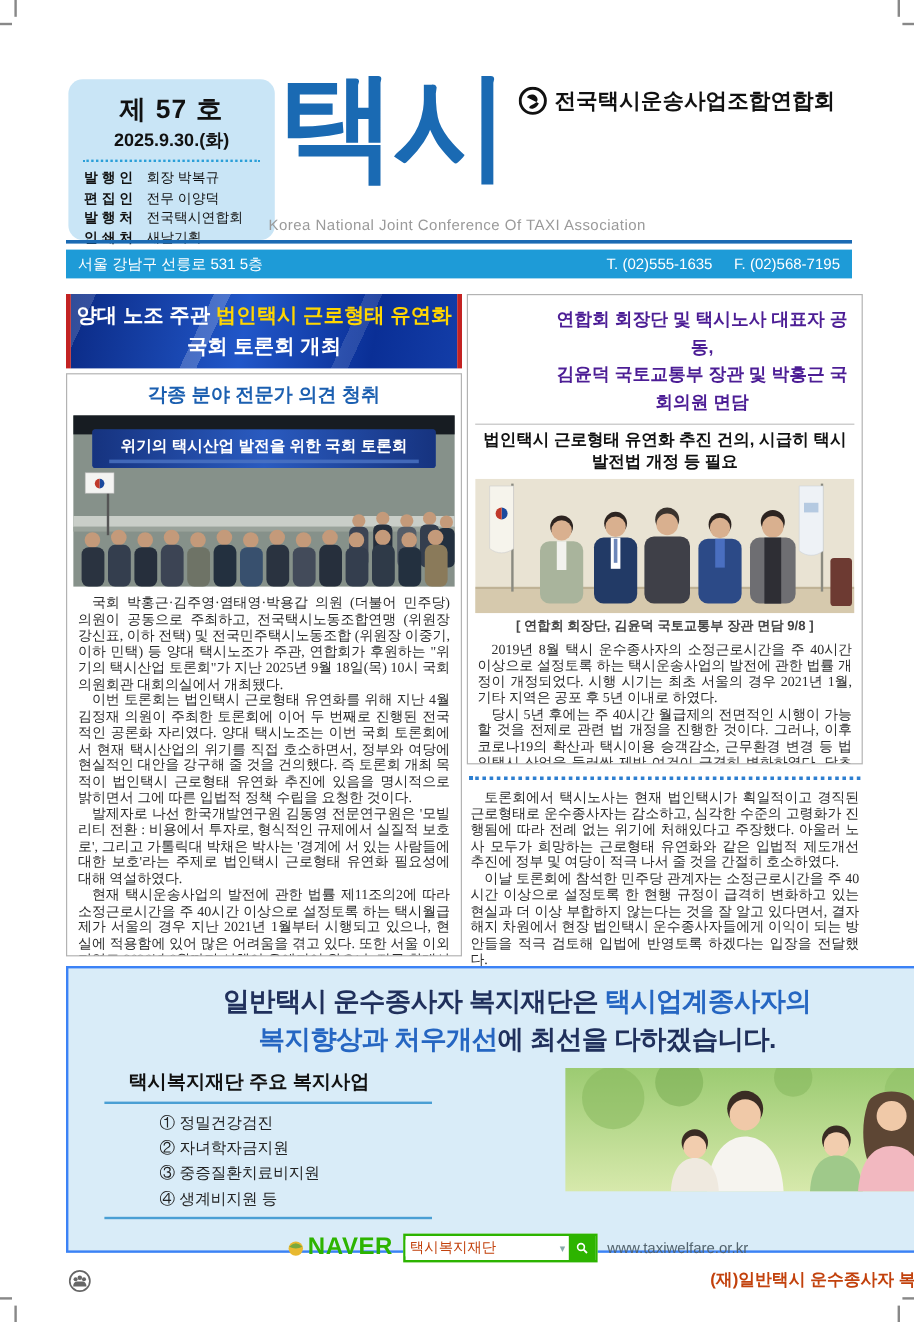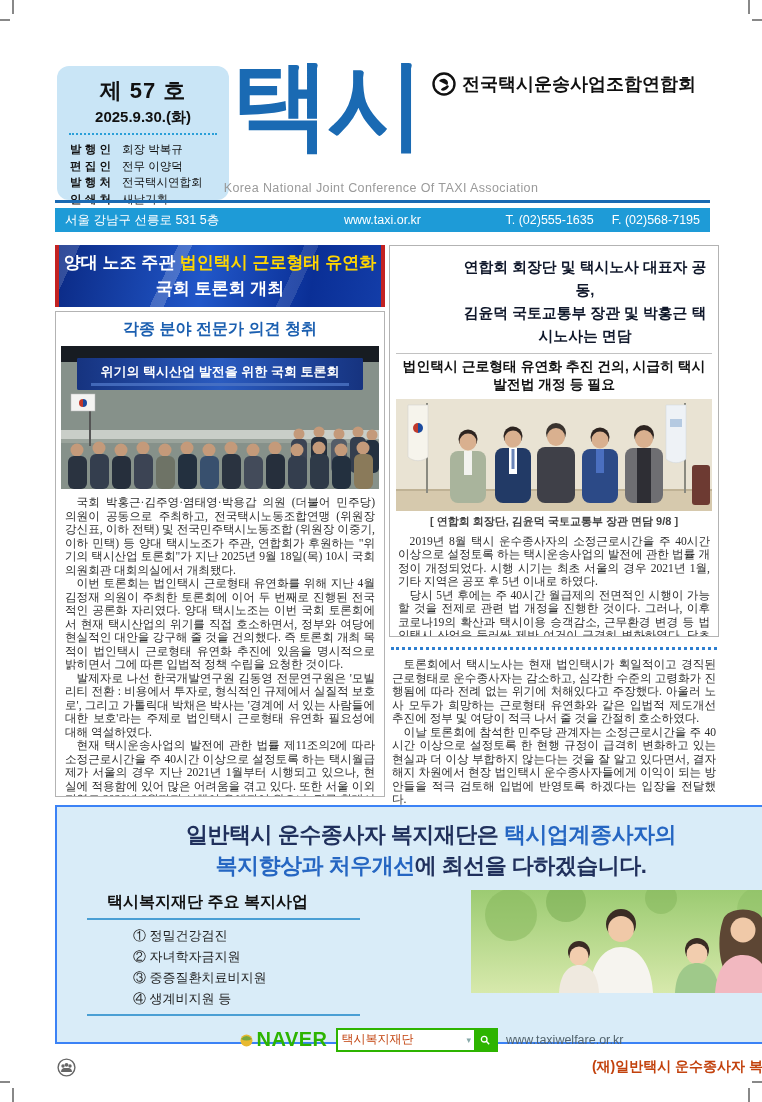--- a/index.html
+++ b/index.html
@@ -45,21 +45,21 @@
   .photo{display:block;margin:0 auto;}
   .body-text{font-family:"Liberation Serif",serif;font-size:11.6px;line-height:13.5px;color:#2c2c2c;
              text-align:justify;padding:7px 9px 0 9px;}
   .body-text p{margin:0;text-indent:1em;}
   .rbox{border:1px solid #b3b3b3;box-sizing:border-box;padding:6px 6px 4px 6px;height:392px;overflow:hidden;}
   .r-head{position:relative;min-height:58px;}
   .badge{position:absolute;left:2px;top:0px;width:54px;height:54px;border-radius:50%;
          background:#f3f5f7;border:2px solid #98a0a8;box-shadow:0 0 0 2px #d4d9de inset;
          display:flex;flex-direction:column;align-items:center;justify-content:center;
          font-size:10.5px;font-weight:800;color:#2b2b2b;line-height:1.3;}
-  .r-headline{margin-left:62px;text-align:center;color:#0f172a;font-weight:800;font-size:14.8px;line-height:1.55;padding-top:4px;}
+  .r-headline{margin-left:62px;text-align:center;color:#4c1d95;font-weight:800;font-size:14.8px;line-height:1.55;padding-top:4px;}
   .hr-line{border-top:1px solid #c2c2c2;margin:5px 0 4px 0;}
   .r-subhead{text-align:center;font-weight:800;font-size:13.8px;color:#111;margin:2px 0 5px 0;}
   .caption{text-align:center;font-size:11px;color:#444;margin:3px 0 2px 0;font-weight:600;}
   .dotted-sep{border-top:3px dotted #2e7fd0;margin:10px 2px 8px 2px;}
   
   .ad-box{position:absolute;left:55px;top:805px;width:752px;height:239px;background:#d9ecf8;
           border:2px solid #3b82f6;box-sizing:border-box;}
   .ad-title{margin-top:13px;text-align:center;font-size:22px;font-weight:900;line-height:1.4;letter-spacing:-0.5px;}
   .ad-title .dark{color:#20305c;}
   .ad-title .blue{color:#2566c2;}
@@ -122,21 +122,20 @@
       <circle cx="12" cy="12" r="10.5" fill="none" stroke="#111" stroke-width="2.4"></circle>
       <path d="M7 9 C10 5,16 7,16 11 C16 15,9 15,9 18 C12 20,16 17,17 14" fill="#111"></path>
     </svg>
     <span class="org-name">전국택시운송사업조합연합회</span>
   </div>
   <div class="eng-sub">Korea National Joint Conference Of TAXI Association</div>
   <div class="head-rule"></div>
 
   <div class="addr-bar">
     <span>서울 강남구 선릉로 531 5층</span>
-    <span class="addr-center">www.taxi.or.kr</span>
     <span class="addr-right">
       <span>T. (02)555-1635</span>
       <span>F. (02)568-7195</span>
     </span>
   </div>
 
   <div class="col-left">
     <div class="banner">
       <div><span>양대 노조 주관 </span><span class="hl">법인택시 근로형태 유연화</span></div>
       <div>국회 토론회 개최</div>
@@ -254,21 +253,21 @@
         <p>현재 택시운송사업의 발전에 관한 법률 제11조의2에 따라 소정근로시간을 주 40시간 이상으로 설정토록 하는 택시월급제가 서울의 경우 지난 2021년 1월부터 시행되고 있으나, 현실에 적용함에 있어 많은 어려움을 겪고 있다. 또한 서울 이외 지역도 2026년 8월까지 시행이 유예되어 왔으나, 전국 확대시행 여부를 결정해야 할 시기가 다가옴에 따라 국토교통부는 지난 1년간 업계 및 전문가 등으로 구성된 택시산업 발전 T/F를 운영하면서 대안을 검토해 왔다.</p>
       </div>
     </div>
   </div>
 
   <div class="col-right">
     <div class="rbox">
       <div class="r-head">
         <div class="r-headline">
           <div>연합회 회장단 및 택시노사 대표자 공동,</div>
-          <div>김윤덕 국토교통부 장관 및 박홍근 택시노사는 면담</div>
+          <div>김윤덕 국토교통부 장관 및 박홍근 국회의원 면담</div>
         </div>
       </div>
       <div class="hr-line"></div>
       <div class="r-subhead">법인택시 근로형태 유연화 추진 건의, 시급히 택시발전법 개정 등 필요</div>
       <svg class="photo" width="316" height="112" viewBox="0 0 316 112">
         <rect width="316" height="112" fill="#e9e3d3"></rect>
         <rect y="92" width="316" height="20" fill="#d6c9ad"></rect>
         <rect y="90" width="316" height="2" fill="#bfb295"></rect>
 
         <rect x="30" y="4" width="2" height="90" fill="#8a8a80"></rect>

